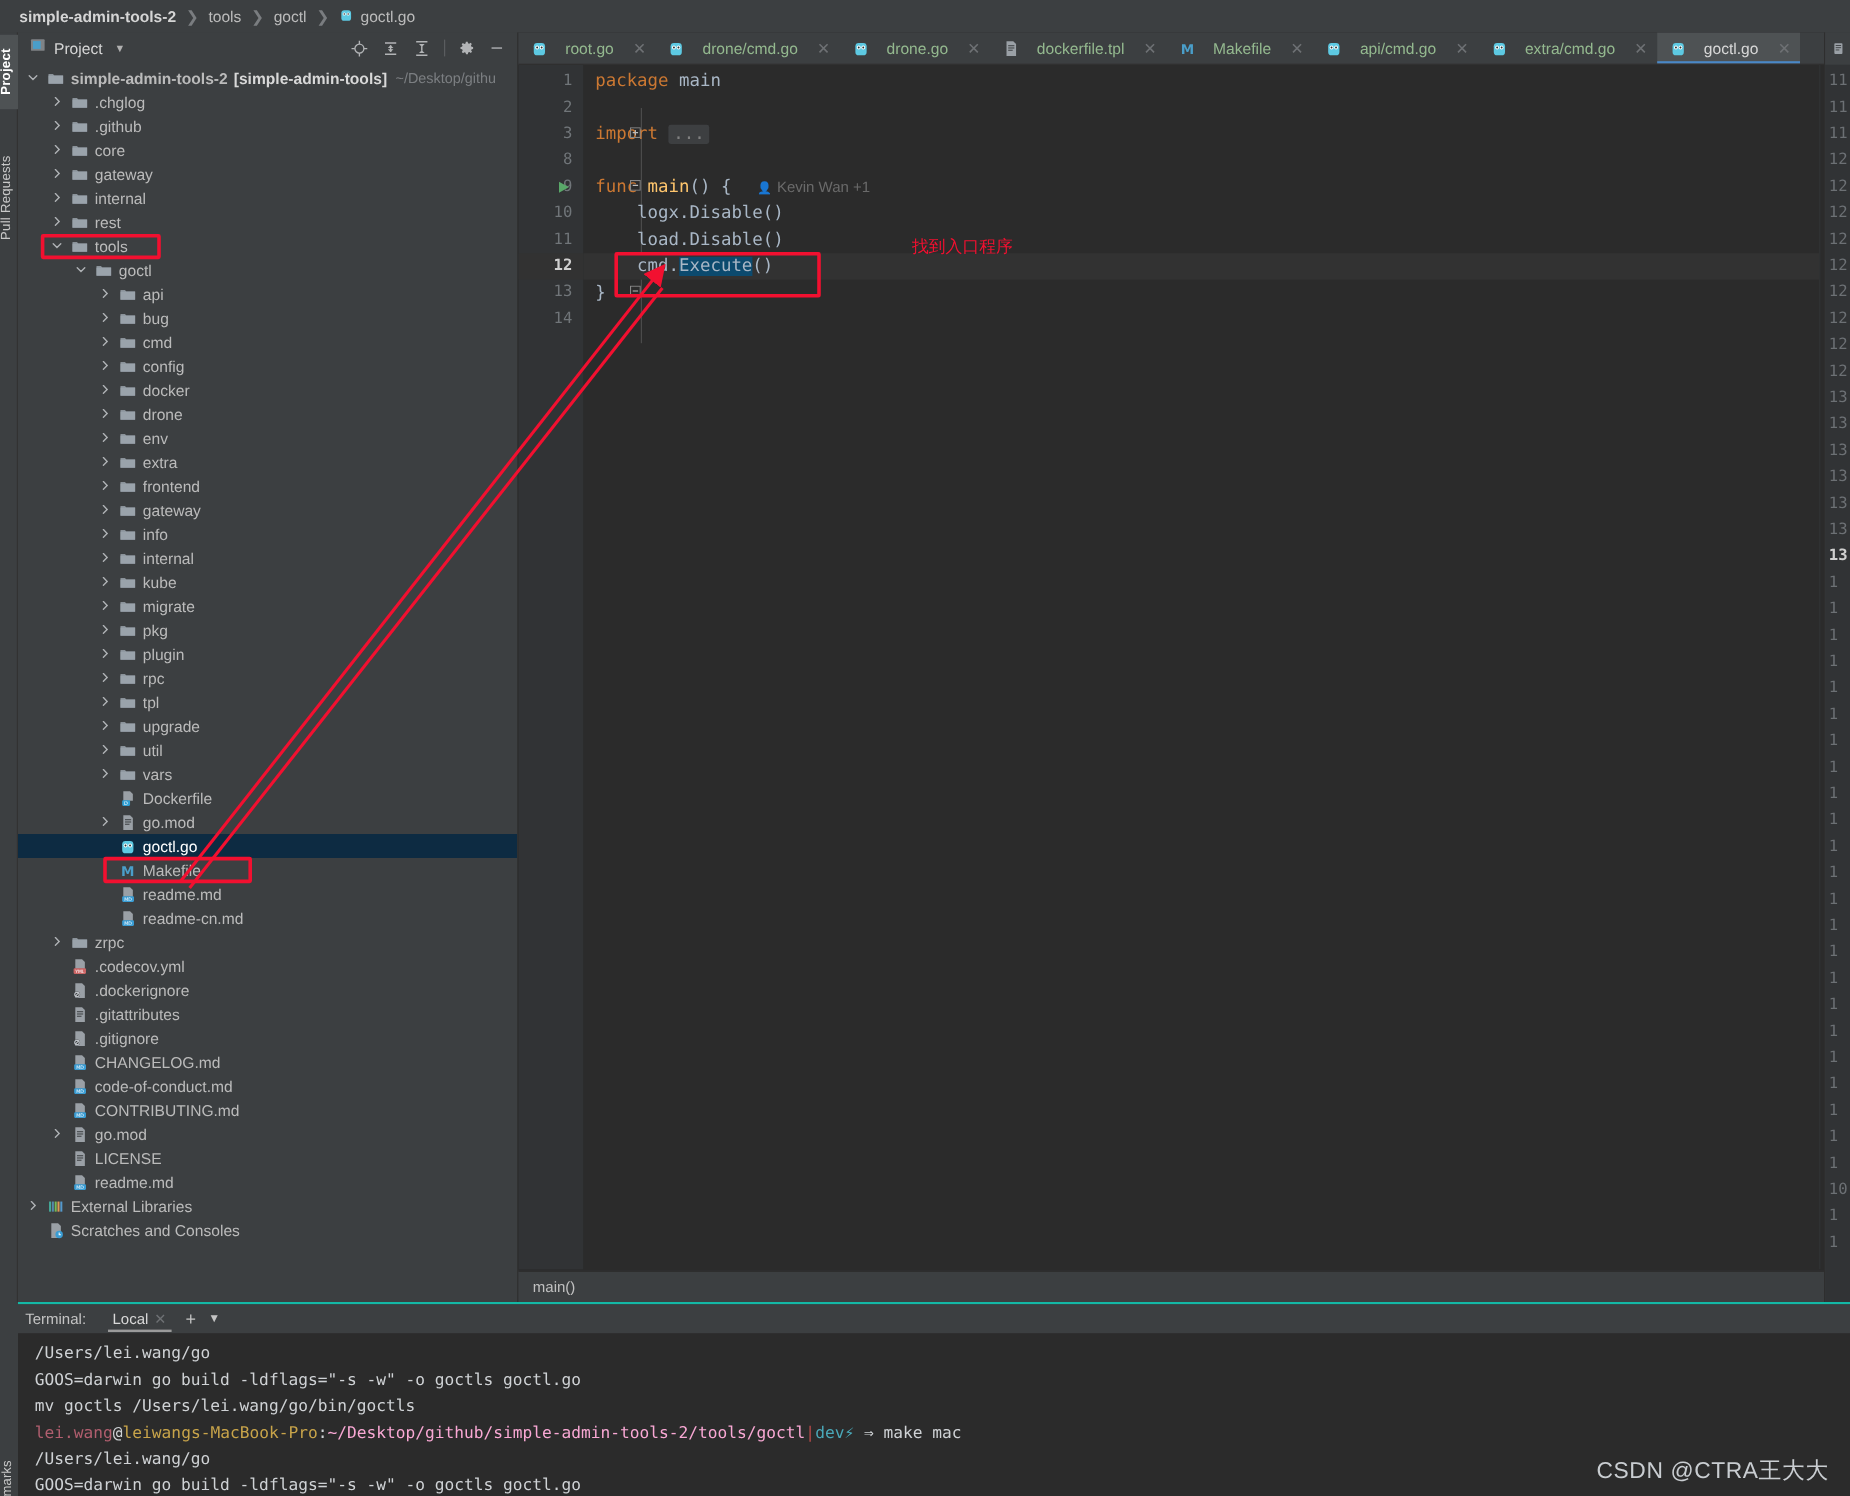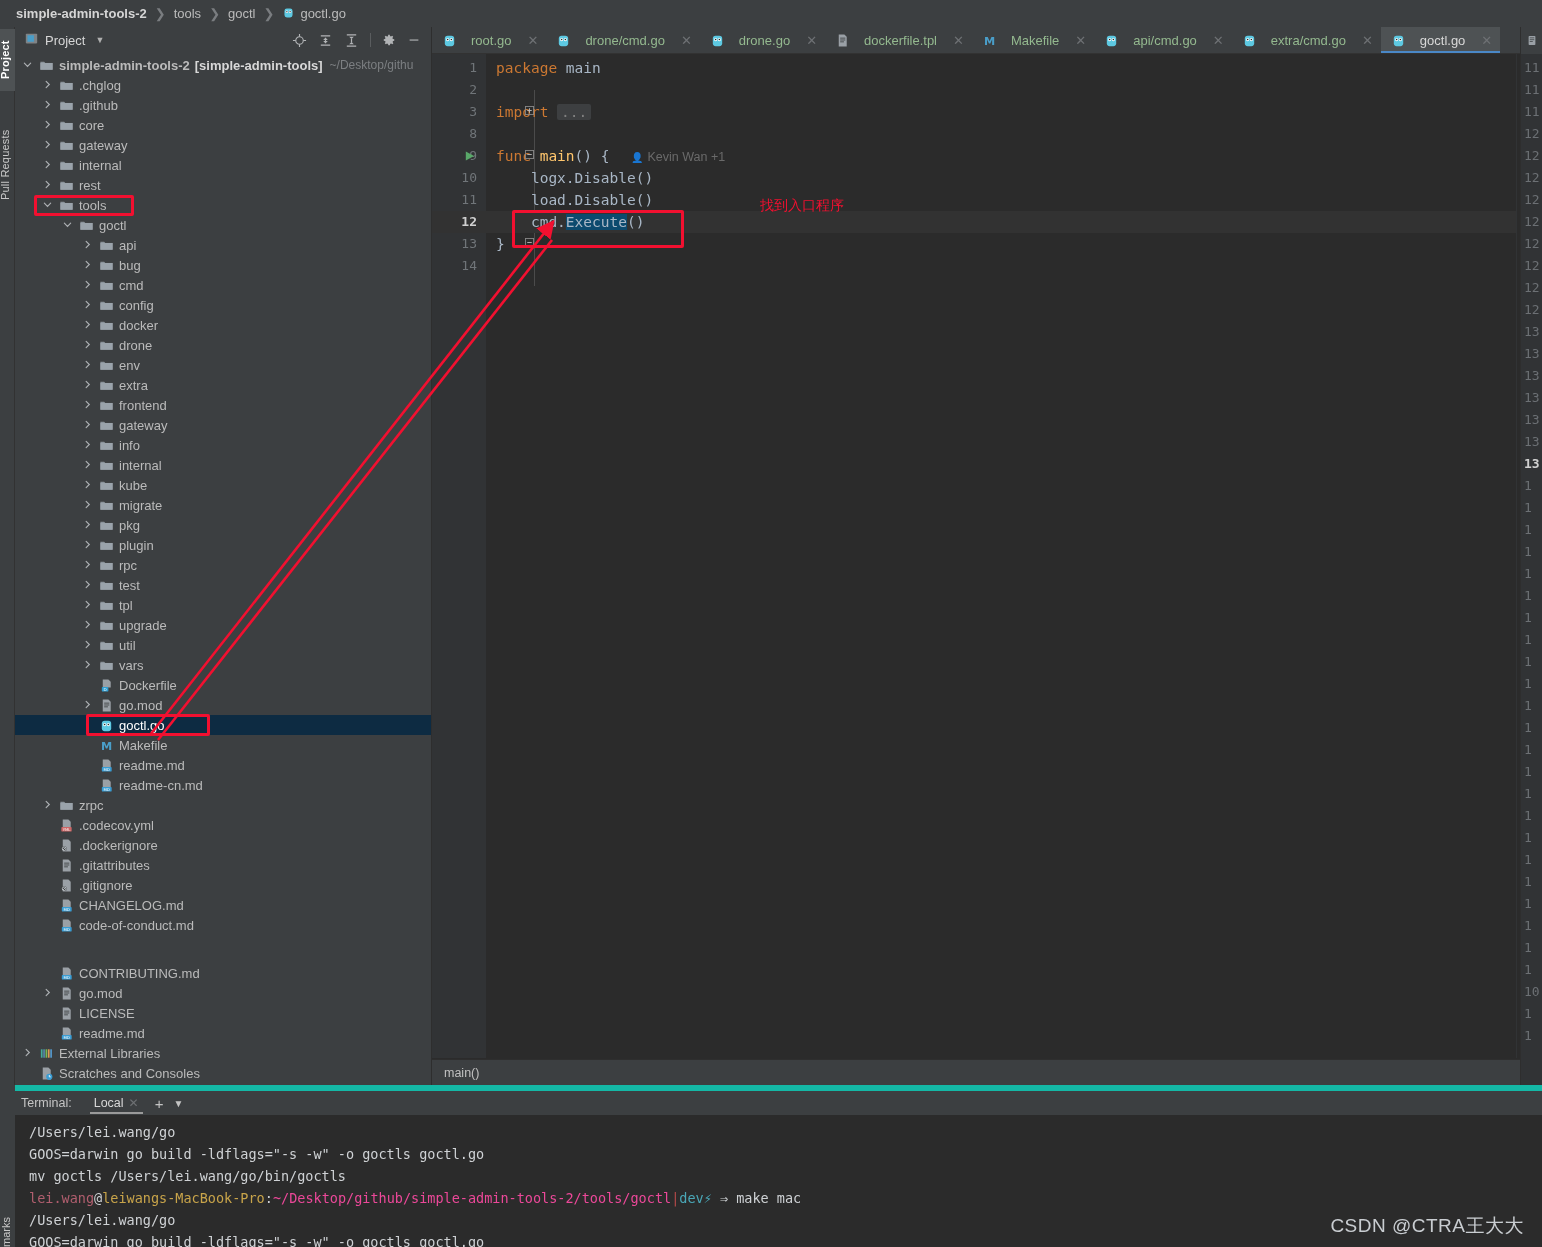--- a/index.html
+++ b/index.html
@@ -179,21 +179,21 @@
   .e2-body { background: #313335; height: 1031px; padding-top: 3px; overflow:hidden;}
   .e2-line {
     height: 22px; line-height: 22px; font-family: "DejaVu Sans Mono", monospace;
     font-size: 13px; color: #6c7074; padding-left: 3px; white-space: nowrap;
   }
   .e2-line.b { color: #d0d0d0; font-weight: bold; }
 
   
   .terminal {
     position: absolute; left: 15px; top: 1085px; width: 1527px; height: 162px;
-    background: #2b2b2b; border-top: 6px solid #14b8a6;
+    background: #2b2b2b; border-top: 2px solid #14b8a6;
   }
   .term-header {
     height: 24px; background: #3c3f41; display: flex; align-items: center;
     padding-left: 6px; font-size: 12.5px; color: #c4c4c4; gap: 10px;
   }
   .term-label { margin-right: 6px; }
   .term-tab {
     padding: 2px 6px 3px; color: #d8d8d8; position: relative;
     display:flex; align-items:center; gap:5px;
   }
@@ -205,21 +205,21 @@
   .term-chev { color: #c4c4c4; font-size: 10px; }
   .term-body {
     padding: 6px 0 0 14px;
     font-family: "DejaVu Sans Mono", monospace; font-size: 13.5px;
     color: #cfd2d5; line-height: 22px;
   }
   .t-user { color: #b05e6e; }
   .t-at   { color: #cfd2d5; }
   .t-host { color: #c8a44a; }
   .t-colon{ color: #cfd2d5; }
-  .t-path { color: #ec4899; }
+  .t-path { color: #f9a8d4; }
   .t-pipe { color: #b84a4a; }
   .t-branch { color: #4aa8b8; }
   .t-arrow { color: #cfd2d5; }
   .t-cmd  { color: #cfd2d5; }
 
   .watermark {
     position: absolute; right: 18px; bottom: 8px;
     font-size: 19px; color: #c9cdd1; letter-spacing: .5px;
     font-family: "Liberation Sans", sans-serif;
   }
@@ -681,34 +681,20 @@
             <svg width="9" height="9" viewBox="0 0 10 10">
               <path d="M3.5 1.5L7 5l-3.5 3.5" stroke="#aeb1b4" stroke-width="1.3" fill="none" stroke-linecap="round"></path>
             </svg>
           </span>
           <span class="ico">
             <svg width="15" height="15" viewBox="0 0 16 16">
               <path d="M1.5 4h4l1.2 1.3H14.5v7.2h-13z" fill="#8a9299"></path>
               <rect x="1.5" y="5.3" width="13" height="7.2" fill="#9aa3ab"></rect>
             </svg>
           </span>
-          <span>test</span>
-        </div>
-        <div class="trow" style="padding-left: 68px;">
-          <span class="arrow">
-            <svg width="9" height="9" viewBox="0 0 10 10">
-              <path d="M3.5 1.5L7 5l-3.5 3.5" stroke="#aeb1b4" stroke-width="1.3" fill="none" stroke-linecap="round"></path>
-            </svg>
-          </span>
-          <span class="ico">
-            <svg width="15" height="15" viewBox="0 0 16 16">
-              <path d="M1.5 4h4l1.2 1.3H14.5v7.2h-13z" fill="#8a9299"></path>
-              <rect x="1.5" y="5.3" width="13" height="7.2" fill="#9aa3ab"></rect>
-            </svg>
-          </span>
           <span>tpl</span>
         </div>
         <div class="trow" style="padding-left: 68px;">
           <span class="arrow">
             <svg width="9" height="9" viewBox="0 0 10 10">
               <path d="M3.5 1.5L7 5l-3.5 3.5" stroke="#aeb1b4" stroke-width="1.3" fill="none" stroke-linecap="round"></path>
             </svg>
           </span>
           <span class="ico">
             <svg width="15" height="15" viewBox="0 0 16 16">
@@ -893,21 +879,21 @@
           <span class="arrow none"></span>
           <span class="ico">
             <svg width="15" height="15" viewBox="0 0 16 16">
               <path d="M4 1.5h6l2.5 2.5v6H4z" fill="#9aa0a6"></path>
               <rect x="3" y="9.5" width="10.5" height="5" rx="1" fill="#3a9dd4"></rect>
               <text x="8.2" y="13.6" font-size="4.2" fill="#fff" text-anchor="middle" font-family="DejaVu Sans">MD</text>
             </svg>
           </span>
           <span>code-of-conduct.md</span>
         </div>
-        <div class="trow" style="padding-left: 28px; margin-top: 28px;">
+        <div class="trow" style="padding-left: 28px;">
           <span class="arrow none"></span>
           <span class="ico">
             <svg width="15" height="15" viewBox="0 0 16 16">
               <path d="M4 1.5h6l2.5 2.5v6H4z" fill="#9aa0a6"></path>
               <rect x="3" y="9.5" width="10.5" height="5" rx="1" fill="#3a9dd4"></rect>
               <text x="8.2" y="13.6" font-size="4.2" fill="#fff" text-anchor="middle" font-family="DejaVu Sans">MD</text>
             </svg>
           </span>
           <span>CONTRIBUTING.md</span>
         </div>

